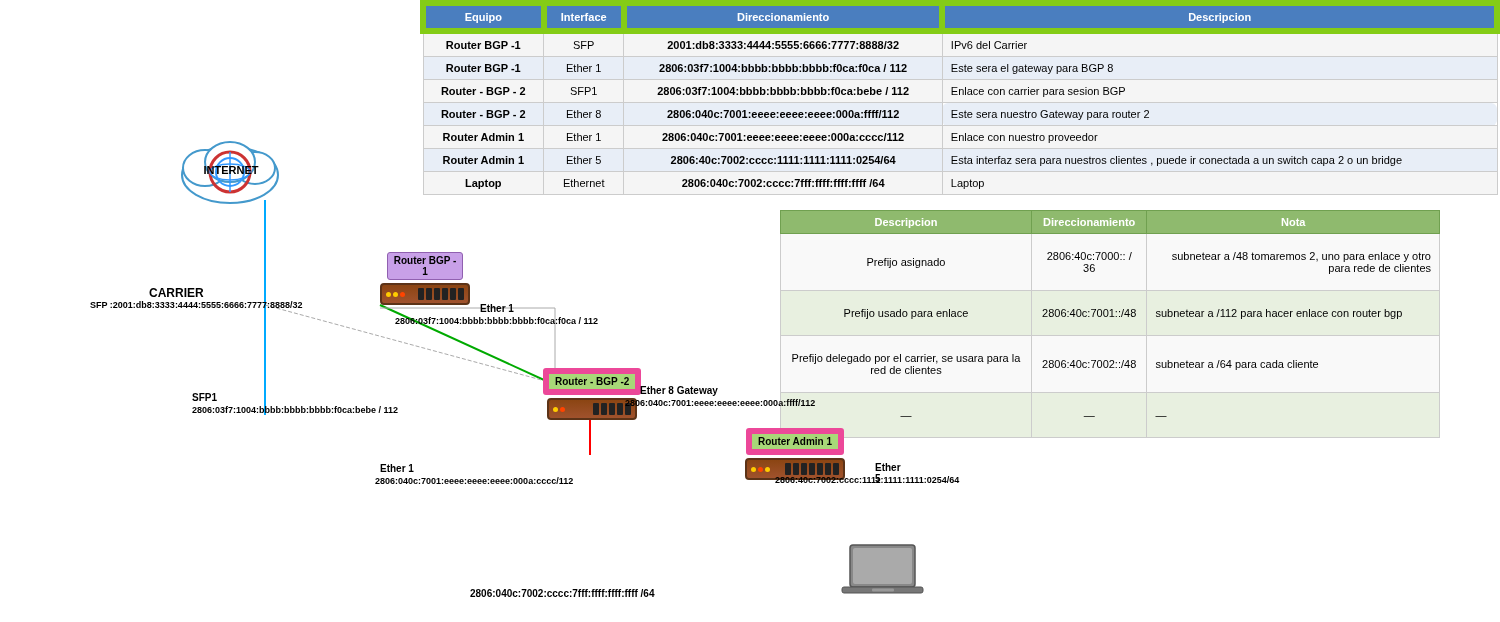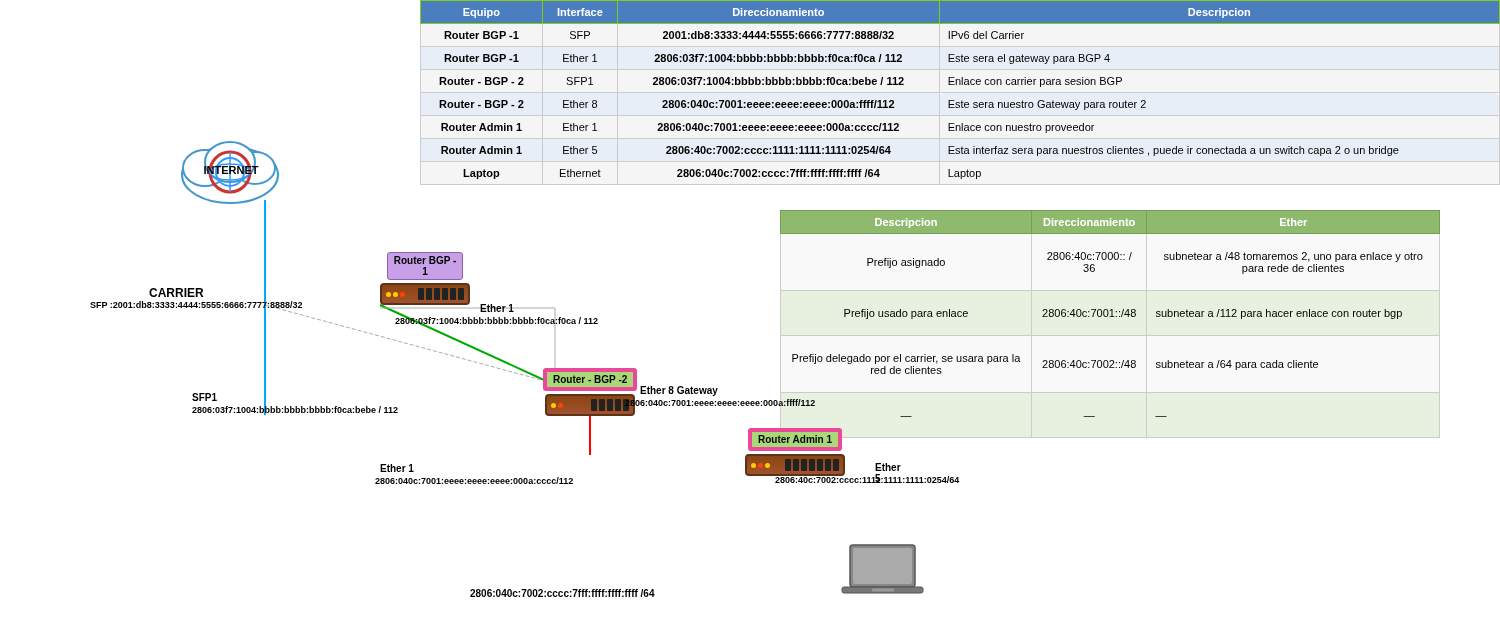--- a/index.html
+++ b/index.html
@@ -24,21 +24,21 @@
     table.main-table {
       width: 100%;
       border-collapse: collapse;
     }
     table.main-table th {
       background: #4a7ebf;
       color: #fff;
       padding: 5px 8px;
       text-align: center;
       font-size: 11px;
-      border: 1px solid #84cc16;
+      border: 6px solid #84cc16;
     }
     table.main-table td {
       padding: 5px 8px;
       text-align: center;
       border: 1px solid #ccc;
       font-size: 11px;
     }
     table.main-table tr:nth-child(odd) td {
       background: #f5f5f5;
     }
@@ -96,21 +96,21 @@
       background: #c8a0e8;
       border: 1px solid #9060b0;
       border-radius: 3px;
       padding: 2px 6px;
       font-size: 10px;
       font-weight: bold;
       text-align: center;
     }
     .label-box-green {
       background: #a8d878;
-      border: 4px solid #ec4899;
+      border: 6px solid #ec4899;
       border-radius: 3px;
       padding: 2px 6px;
       font-size: 10px;
       font-weight: bold;
       text-align: center;
     }
 
     
     .connections-svg {
       position: absolute;
@@ -138,21 +138,21 @@
     <tr>
           <td>Router BGP -1</td>
           <td>SFP</td>
           <td>2001:db8:3333:4444:5555:6666:7777:8888/32</td>
           <td style="text-align: left;">IPv6 del Carrier</td>
         </tr>
         <tr>
           <td>Router BGP -1</td>
           <td>Ether 1</td>
           <td>2806:03f7:1004:bbbb:bbbb:bbbb:f0ca:f0ca / 112</td>
-          <td style="text-align: left;">Este sera el gateway para BGP 4</td>
+          <td style="text-align: left;">Este sera el gateway para BGP 8</td>
         </tr>
         <tr>
           <td>Router - BGP - 2</td>
           <td>SFP1</td>
           <td>2806:03f7:1004:bbbb:bbbb:bbbb:f0ca:bebe / 112</td>
           <td style="text-align: left;">Enlace con carrier para sesion BGP</td>
         </tr>
         <tr>
           <td>Router - BGP - 2</td>
           <td>Ether 8</td>
@@ -180,28 +180,28 @@
       </tbody>
   </table>
 </div>
 
 <div class="table2-section">
   <table class="table2">
     <thead>
       <tr>
         <th>Descripcion</th>
         <th>Direccionamiento</th>
-        <th>Ether</th>
+        <th>Nota</th>
       </tr>
     </thead>
     <tbody id="table2-body">
     <tr>
           <td>Prefijo asignado</td>
           <td>2806:40c:7000:: / 36</td>
-          <td style="text-align: center;">subnetear a /48  tomaremos 2, uno para enlace y otro para rede de clientes</td>
+          <td style="text-align: right;">subnetear a /48  tomaremos 2, uno para enlace y otro para rede de clientes</td>
         </tr>
         <tr>
           <td>Prefijo usado para enlace</td>
           <td>2806:40c:7001::/48</td>
           <td style="text-align: left;">subnetear a /112 para hacer enlace con router bgp</td>
         </tr>
         <tr>
           <td>Prefijo delegado por el carrier, se usara para la red de clientes</td>
           <td>2806:40c:7002::/48</td>
           <td style="text-align: left;">subnetear a /64 para cada cliente</td>

